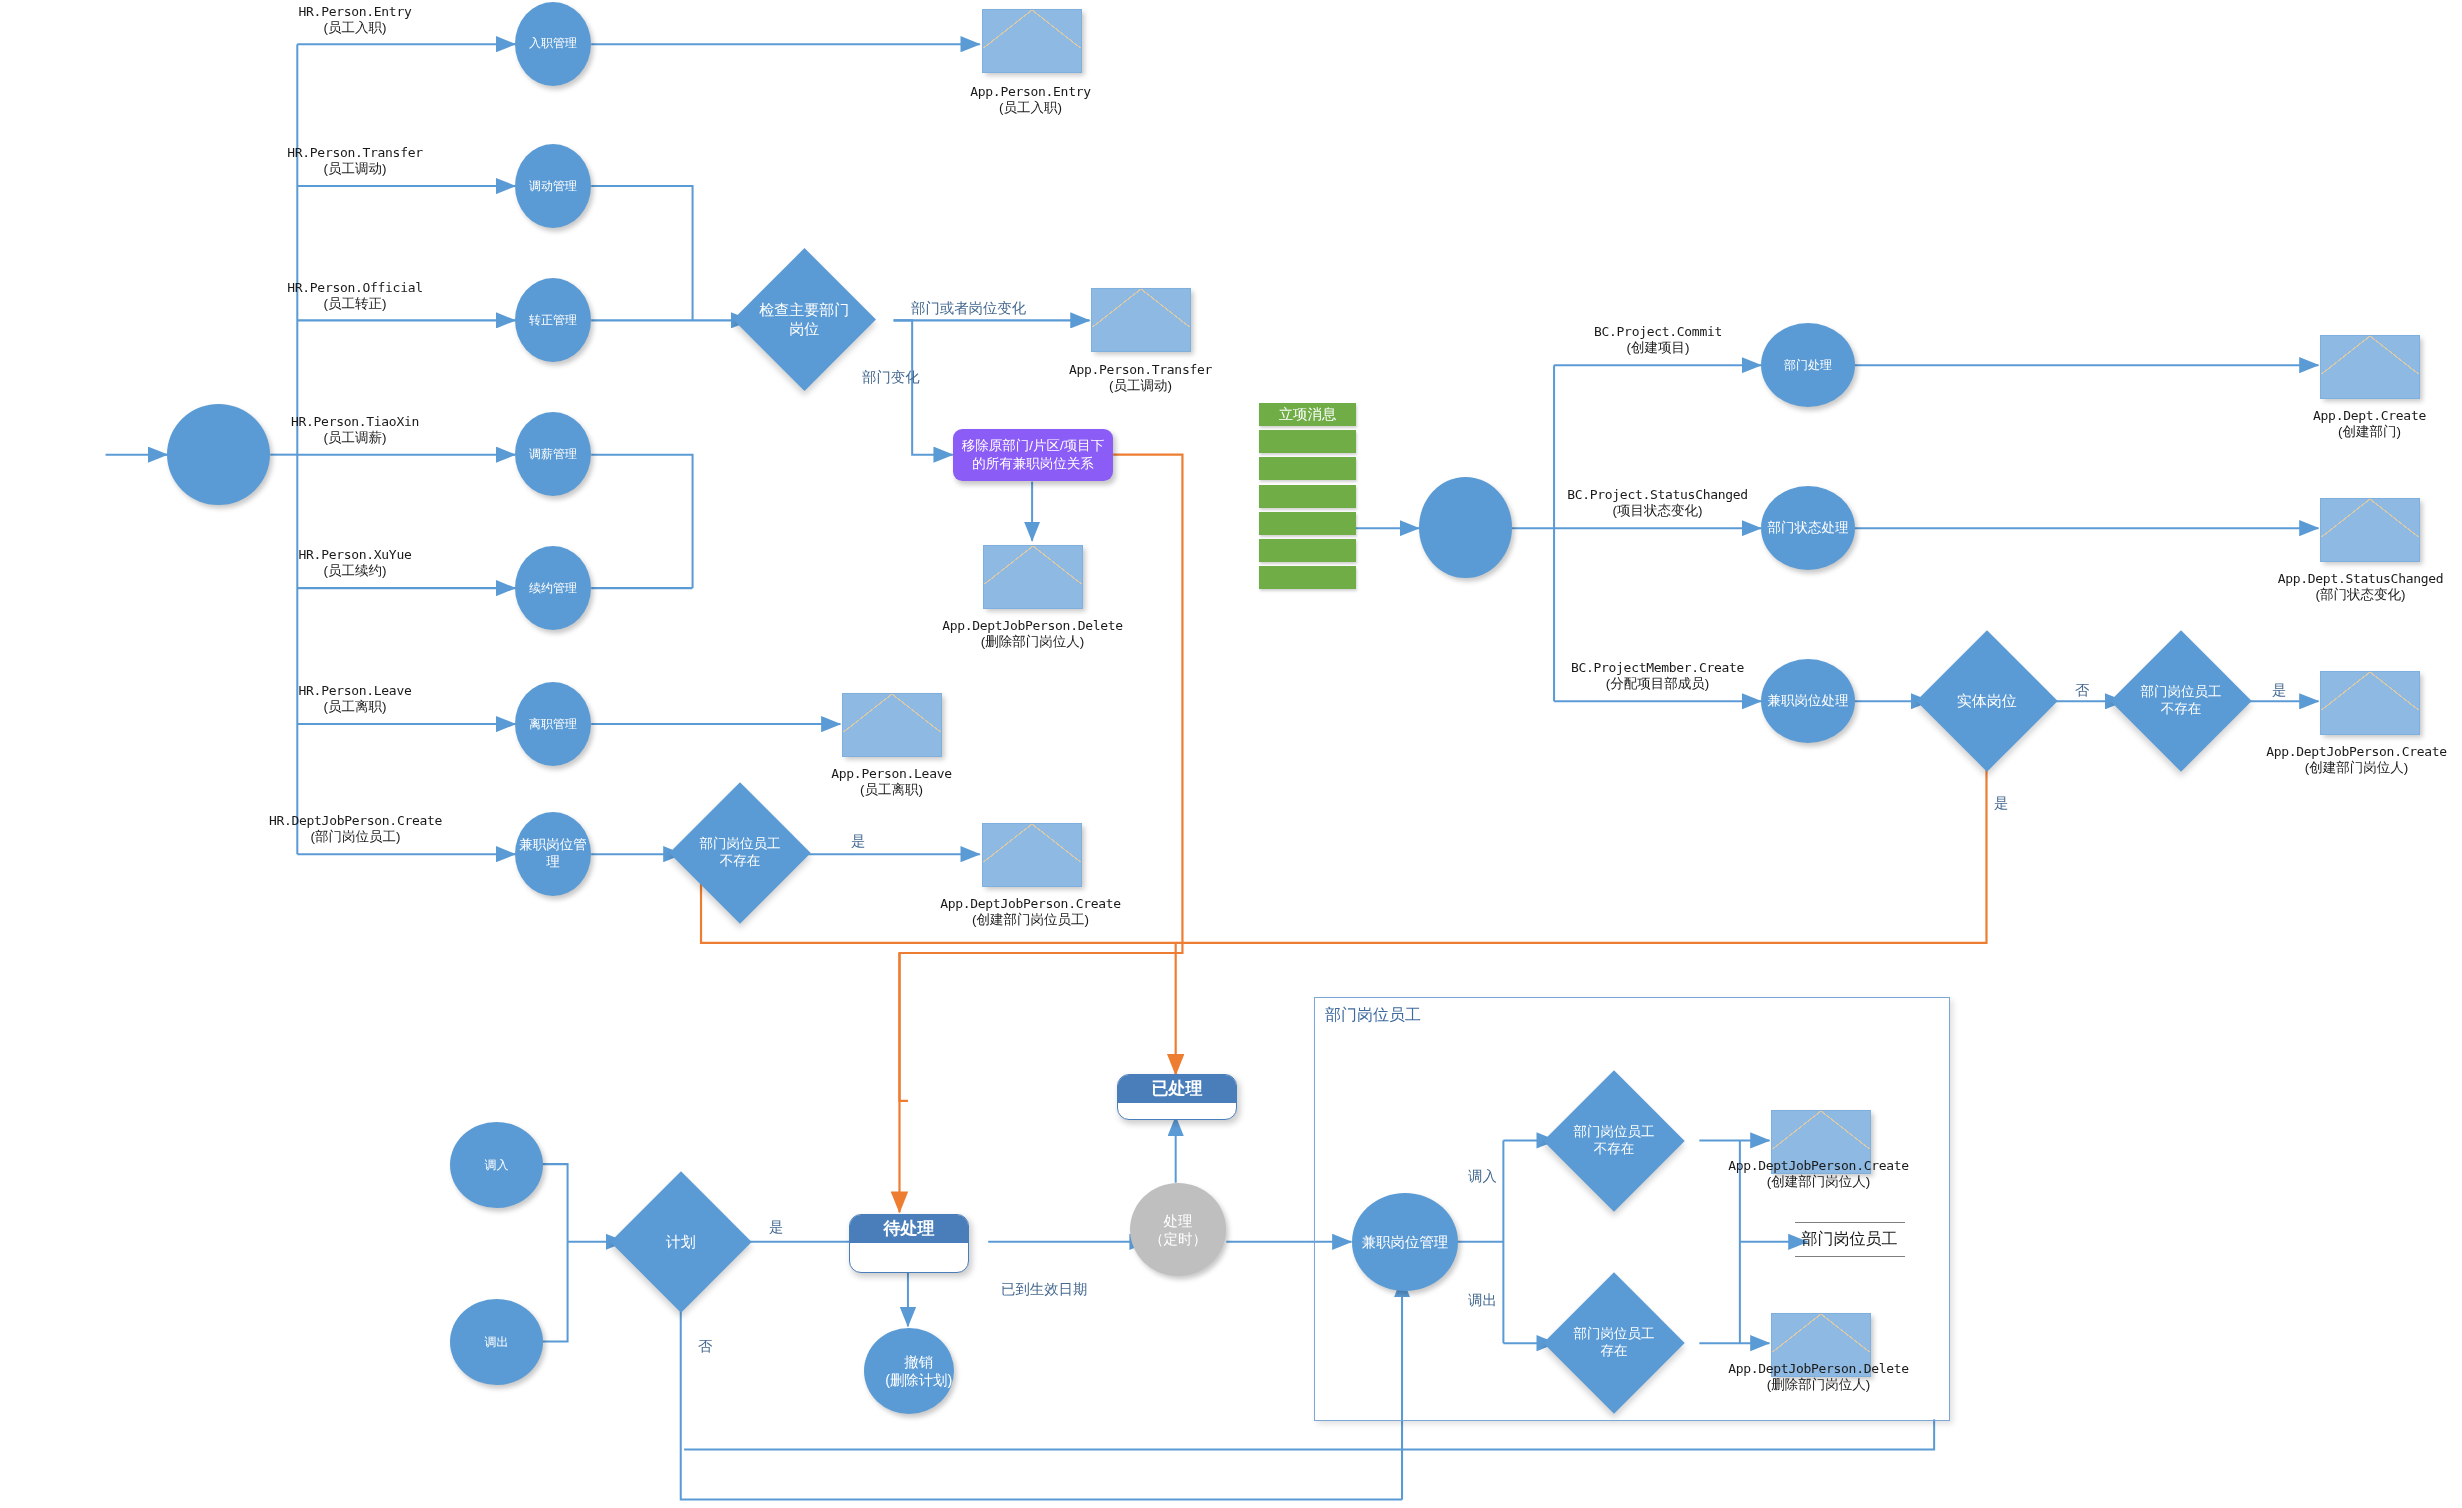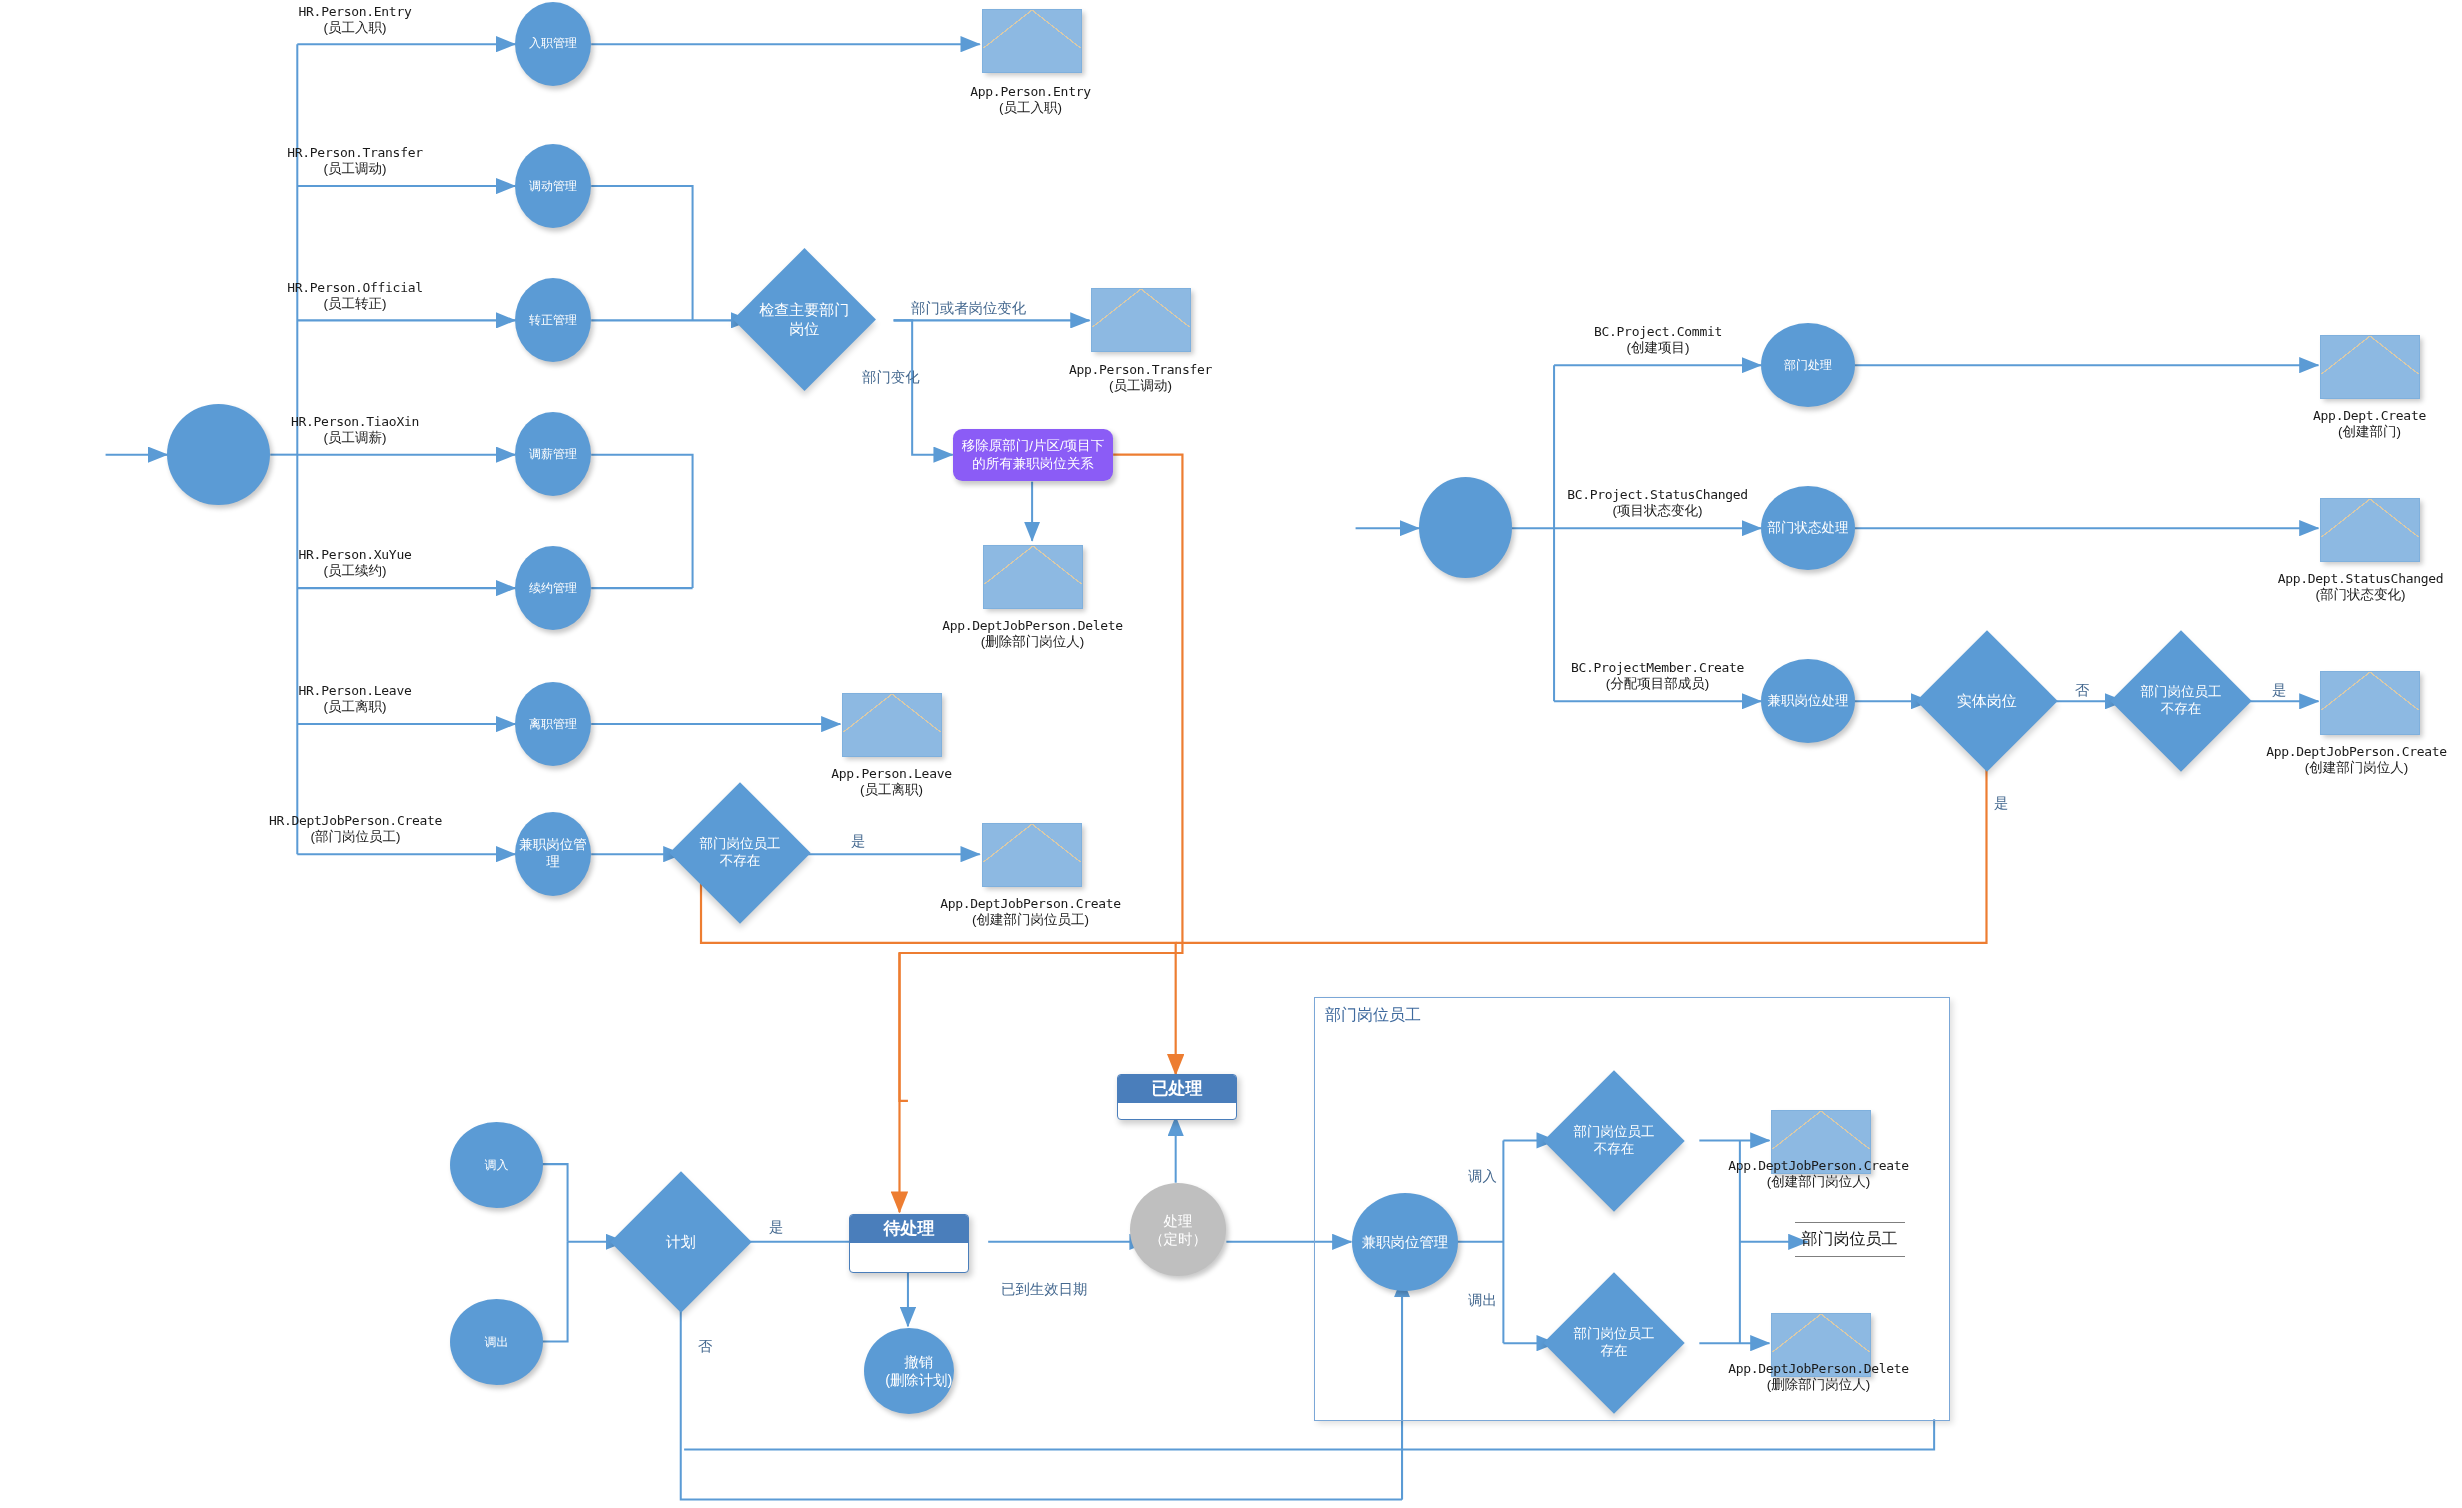--- a/index.html
+++ b/index.html
@@ -47,21 +47,21 @@
     content:"";position:absolute;left:0;top:0;width:100%;height:100%;
     background:
       linear-gradient(to bottom right, transparent calc(50% - 0.6px), #d9c9a8 calc(50% - 0.6px), #d9c9a8 calc(50% + 0.6px), transparent calc(50% + 0.6px)) no-repeat left top/50% 62%,
       linear-gradient(to bottom left, transparent calc(50% - 0.6px), #d9c9a8 calc(50% - 0.6px), #d9c9a8 calc(50% + 0.6px), transparent calc(50% + 0.6px)) no-repeat right top/50% 62%;
   }
 
   
   .statecard{
     position:absolute;
     border:1.3px solid #4a7ebb;
-    border-radius:4px;
+    border-radius:12px;
     background:#ffffff;
     box-shadow:2.5px 3.4px 6px rgba(0,0,0,0.20);
     overflow:hidden;
   }
   .statecard .hdr{
     background:#4a7ebb;color:#fff;font-weight:bold;font-size:17px;
     height:28px;line-height:28px;text-align:center;
   }
 
   
@@ -193,20 +193,29 @@
       <path d="M1065,1128 L1065,1435" marker-end="url(#ah-orange)"></path>
       <path d="M1400,1128 L1065,1128"></path>
 
       <path d="M830,1011 L830,1116 L1392,1116 L1392,1272" marker-end="url(#ah-orange)"></path>
 
       <path d="M2352,898 L2352,1116 L1392,1116"></path>
     </g>
   </svg>
 
 
+  <div class="greenstack" style="left:1259px;top:403px;width:97px;">
+    <div class="greenbar first">立项消息</div>
+    <div class="greenbar"></div>
+    <div class="greenbar"></div>
+    <div class="greenbar"></div>
+    <div class="greenbar"></div>
+    <div class="greenbar"></div>
+    <div class="greenbar"></div>
+  </div>
 
   <div class="node ellipse plain" style="left:167px;top:404px;width:103px;height:101px;"></div>
   <div class="node ellipse plain" style="left:1419px;top:477px;width:93px;height:101px;"></div>
 
   <div class="node ellipse" style="left:515px;top:1.7px;width:76px;height:84px;">
     <span>入职管理</span>
     </div>
   <div class="node ellipse" style="left:515px;top:144px;width:76px;height:84px;">
     <span>调动管理</span>
     </div>

